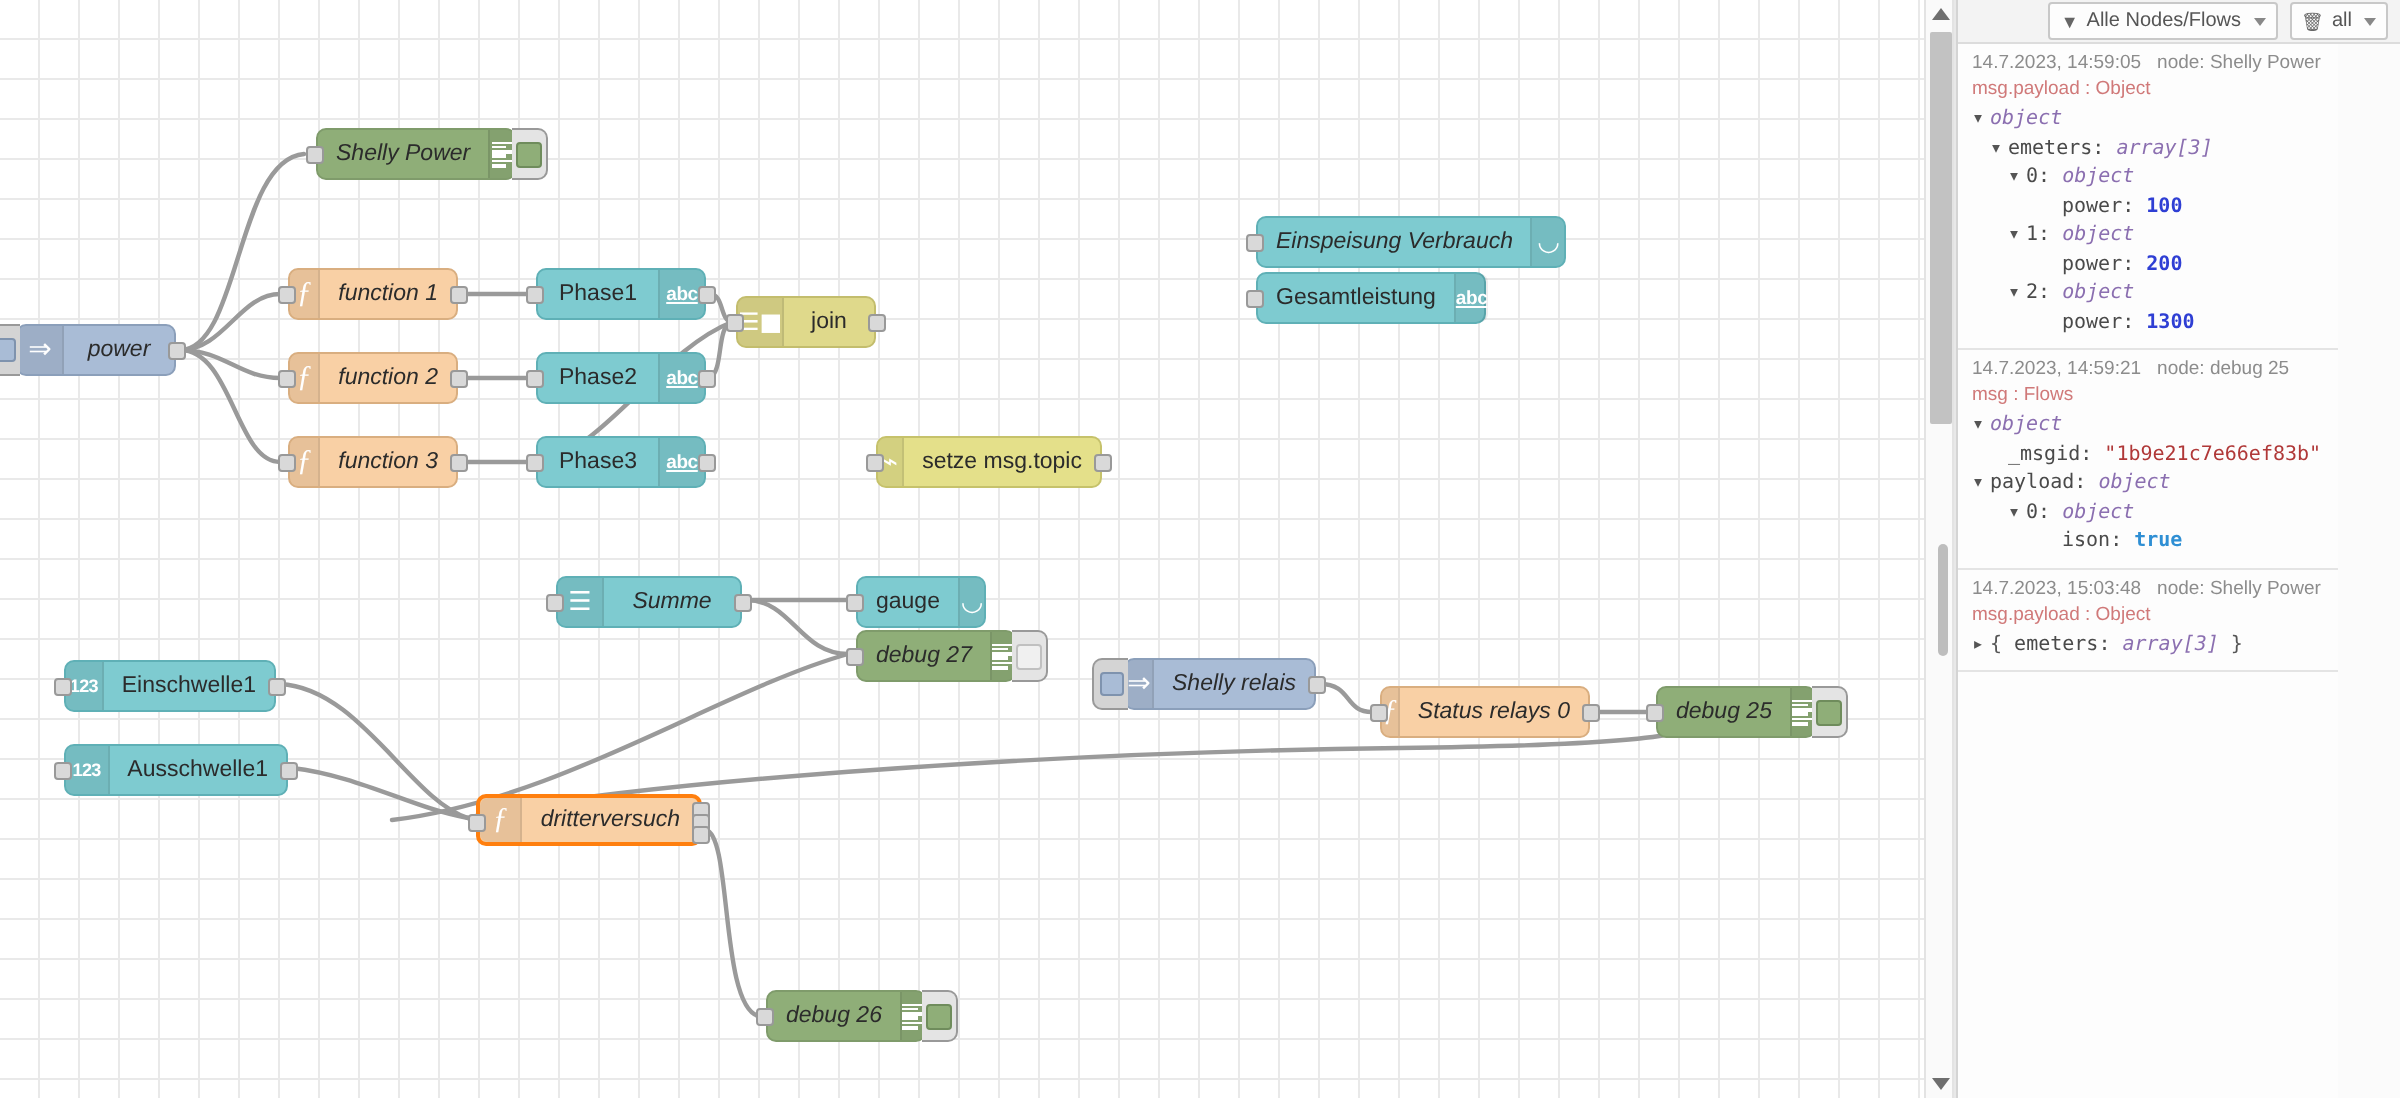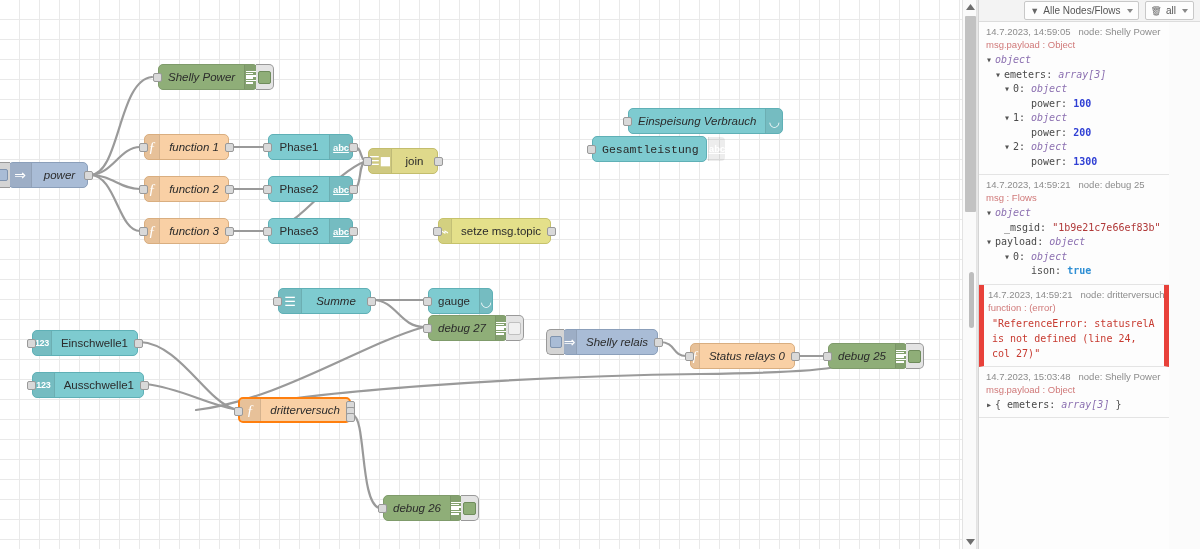--- a/index.html
+++ b/index.html
@@ -404,21 +404,21 @@
           <div class="port in" style="top:8px"></div>
           <div class="port out" style="top:8px"></div>
         </div>
         <div class="node n-teal" style="left: 628px; top: 108px; width: 155px;">
           <div class="lbl">Einspeisung Verbrauch</div>
           <div class="icon-box right">
             <span class="g" style="color:#fff;font-size:13px;">◡</span>
           </div>
           <div class="port in" style="top:8px"></div>
         </div>
-        <div class="node n-teal upright" style="left: 592px; top: 136px; width: 115px; font-family: Liberation Mono, monospace;">
+        <div class="node n-teal upright" style="left: 628px; top: 136px; width: 115px;">
           <div class="lbl">Gesamtleistung</div>
           <div class="icon-box right">
             <span class="g-abc">abc</span>
           </div>
           <div class="port in" style="top:8px"></div>
         </div>
         <div class="node n-yellow upright" style="left: 438px; top: 218px; width: 113px;">
           <div class="icon-box left">
             <span class="g" style="color:#fff;font-size:13px;">⌁</span>
           </div>
@@ -579,25 +579,20 @@
           <div class="msg-head"><span>14.7.2023, 14:59:21</span><span class="nodename">node: debug 25</span></div>
           <div class="msg-topic">msg : Flows</div>
           <div class="msg-body">
             <div class="row" style="padding-left:0px"><span class="carr">▾</span><span class="tw">object</span></div>
             <div class="row" style="padding-left:9px"><span class="carr"></span><span class="key">_msgid:&nbsp;</span><span class="str">"1b9e21c7e66ef83b"</span></div>
             <div class="row" style="padding-left:0px"><span class="carr">▾</span><span class="key">payload:&nbsp;</span><span class="tw">object</span></div>
             <div class="row" style="padding-left:18px"><span class="carr">▾</span><span class="key">0:&nbsp;</span><span class="tw">object</span></div>
             <div class="row" style="padding-left:36px"><span class="carr"></span><span class="key">ison:&nbsp;</span><span class="bool">true</span></div>
           </div>
         </div>
-        <div class="msg error">
-          <div class="msg-head"><span>14.7.2023, 14:59:21</span><span class="nodename">node: dritterversuch</span></div>
-          <div class="msg-topic">function : (error)</div>
-          <div class="errtxt">"ReferenceError: statusrelA is not defined (line 24, col 27)"</div>
-        </div>
         <div class="msg">
           <div class="msg-head"><span>14.7.2023, 15:03:48</span><span class="nodename">node: Shelly Power</span></div>
           <div class="msg-topic">msg.payload : Object</div>
           <div class="msg-body">
             <div class="row" style="padding-left:0px"><span class="carr">▸</span><span class="brace">{&nbsp;</span><span class="key">emeters:&nbsp;</span><span class="arr">array[3]</span><span class="brace">&nbsp;}</span></div>
           </div>
         </div>
       </div>
   </div>
 </div>

